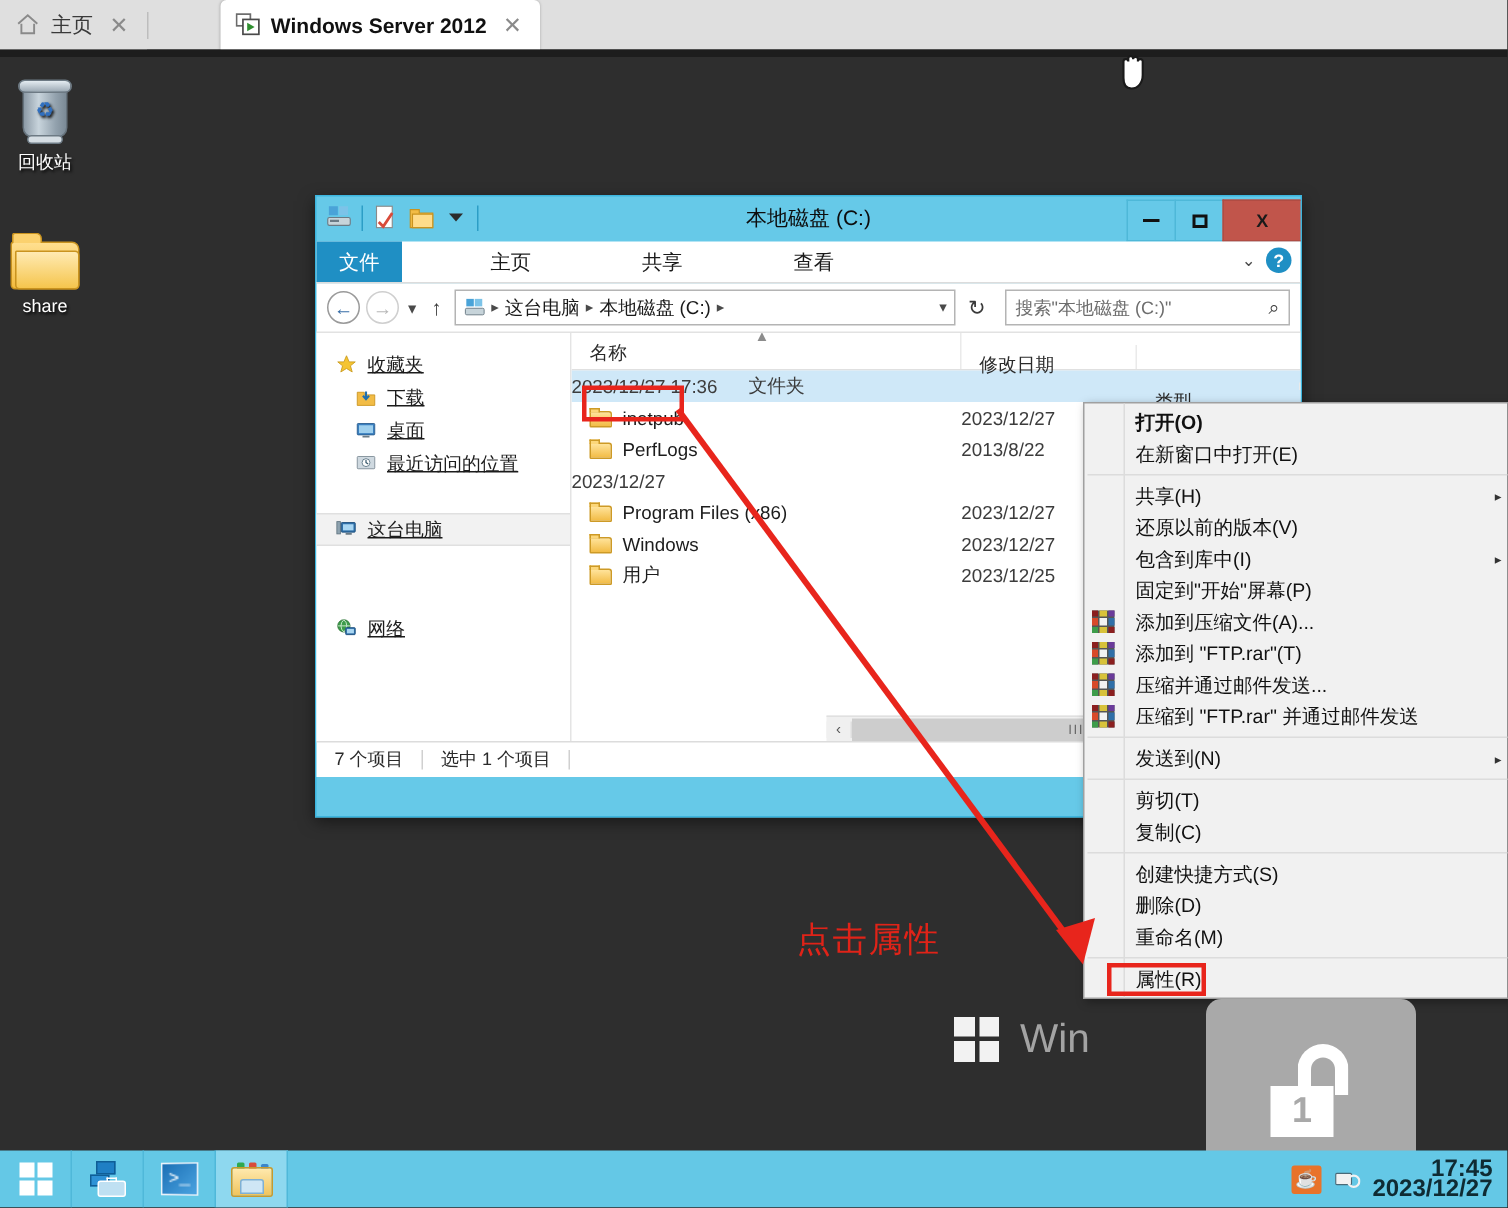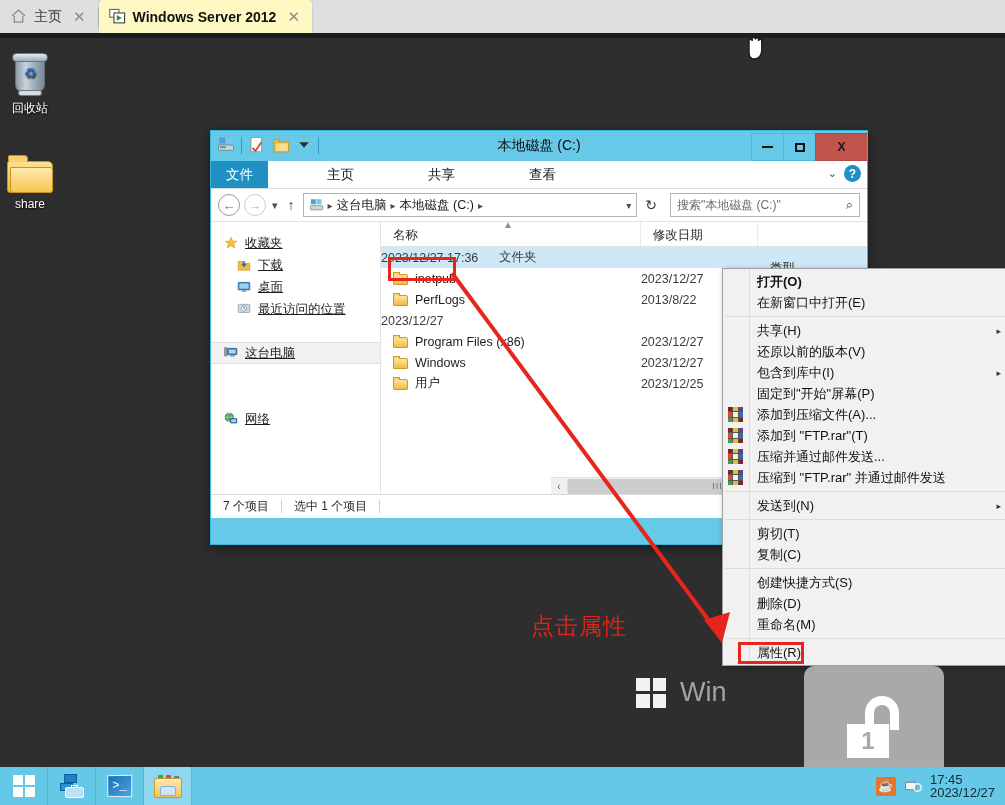--- a/index.html
+++ b/index.html
@@ -18,23 +18,24 @@
     display: flex; align-items: flex-end;
   }
   .tab {
     display: flex; align-items: center; gap: 7px;
     height: 33px; padding: 0 8px 0 10px;
     font-size: 14px; color: #3a3a3a;
     position: relative;
   }
   .tab.inactive { background: #dfdfdf; }
   .tab.active {
-    background: #fef9c3; color: #111; font-weight: bold;
+    background: #ffffff; color: #111; font-weight: bold;
     border-top-left-radius: 4px; border-top-right-radius: 4px;
     box-shadow: 0 0 2px rgba(0,0,0,.25);
+    margin-left: 48px;
   }
   .tab .tlabel { white-space: nowrap; }
   .tab .tclose { font-size: 15px; color: #8a8a8a; padding: 0 4px; font-weight: normal; }
   .tabsep { width: 1px; height: 18px; background: #bdbdbd; align-self: center; }
 
   .home-icon { width: 17px; height: 17px; flex: 0 0 17px; }
   .wsicon { width: 17px; height: 17px; flex: 0 0 17px; position: relative; }
 
   
   #tabstrip-bottom {
@@ -186,21 +187,21 @@
   .navitem { display:flex; align-items:center; gap:6px; height:22px; padding-left:12px; }
   .navitem.indent { padding-left: 25px; }
   .navitem.sel { background:#f2f2f2; border:1px solid #e0e0e0; border-left:none; border-right:none; }
   .navgap { height: 22px; }
   .mini { width:16px; height:14px; flex:0 0 16px; position:relative; }
 
   #filepane { flex:1; position:relative; overflow:hidden; }
   #colhdr { display:flex; height:25px; background:#fff; border-bottom:1px solid #e0e0e0; font-size:12.5px; color:#2a2a2a; }
   #colhdr .col { padding: 5px 0 0 12px; border-right:1px solid #eaeaea; }
   #colhdr .c-name { width: 262px; position: relative; }
-  #colhdr .c-date { width: 118px; }
+  #colhdr .c-date { width: 118px; margin-top: 8px; }
   #colhdr .c-type { width: 110px; margin-top: 33px; }
   #colhdr .sortmark {
     position:absolute; left:122px; top:-3px; color:#8c8c8c; font-size:10px;
   }
   .filerow { display:flex; height:21px; align-items:center; font-size:12.5px; }
   .filerow.sel { background:#cfe8f8; }
   .filerow .fname { width:262px; display:flex; align-items:center; gap:7px; padding-left:12px; }
   .filerow .fdate { width:118px; color:#3c3c3c; }
   .filerow .ftype { width:110px; color:#3c3c3c; }
   .ficon { width:15px; height:13px; flex:0 0 15px; position:relative; }
@@ -272,21 +273,21 @@
     border-right:1px solid #4fb8d9;
   }
   #taskbar .tb-btn {
     width:48px; height:38px; display:flex; align-items:center; justify-content:center;
     border-right:1px solid #4fb8d9;
   }
   #taskbar .tb-btn.active { background:#8ed8ef; }
   #taskbar .tb-fill { flex:1; }
   #tray { display:flex; align-items:center; gap:8px; padding-right:6px; height:38px; }
   #tray .trayicon { width:18px; height:18px; }
-  #clock { font-size:13px; color:#0f2b33; line-height:13px; padding-right:4px; }
+  #clock { text-align:right; font-size:16px; color:#0f2b33; line-height:13px; padding-right:4px;font-weight:bold; }
 
   .startlogo { width:22px; height:22px; display:grid; grid-template-columns:1fr 1fr; grid-template-rows:1fr 1fr; gap:2px; }
   .startlogo i { background:#fff; display:block; }
 
   
   .svrmgr { width:26px; height:24px; position:relative; }
   .svrmgr .b1 { position:absolute; left:5px; top:0; width:13px; height:9px; background:#1f7fc4; border:1px solid #0f5e96; }
   .svrmgr .b2 { position:absolute; left:1px; top:9px; width:13px; height:8px; background:#2e92d6; border:1px solid #0f5e96; }
   .svrmgr .case { position:absolute; left:6px; top:13px; width:19px; height:11px; background:#bfe0f2; border:1px solid #fff; border-radius:2px; }
   .svrmgr .hand { position:absolute; left:12px; top:11px; width:7px; height:4px; border:1px solid #fff; border-bottom:none; }

